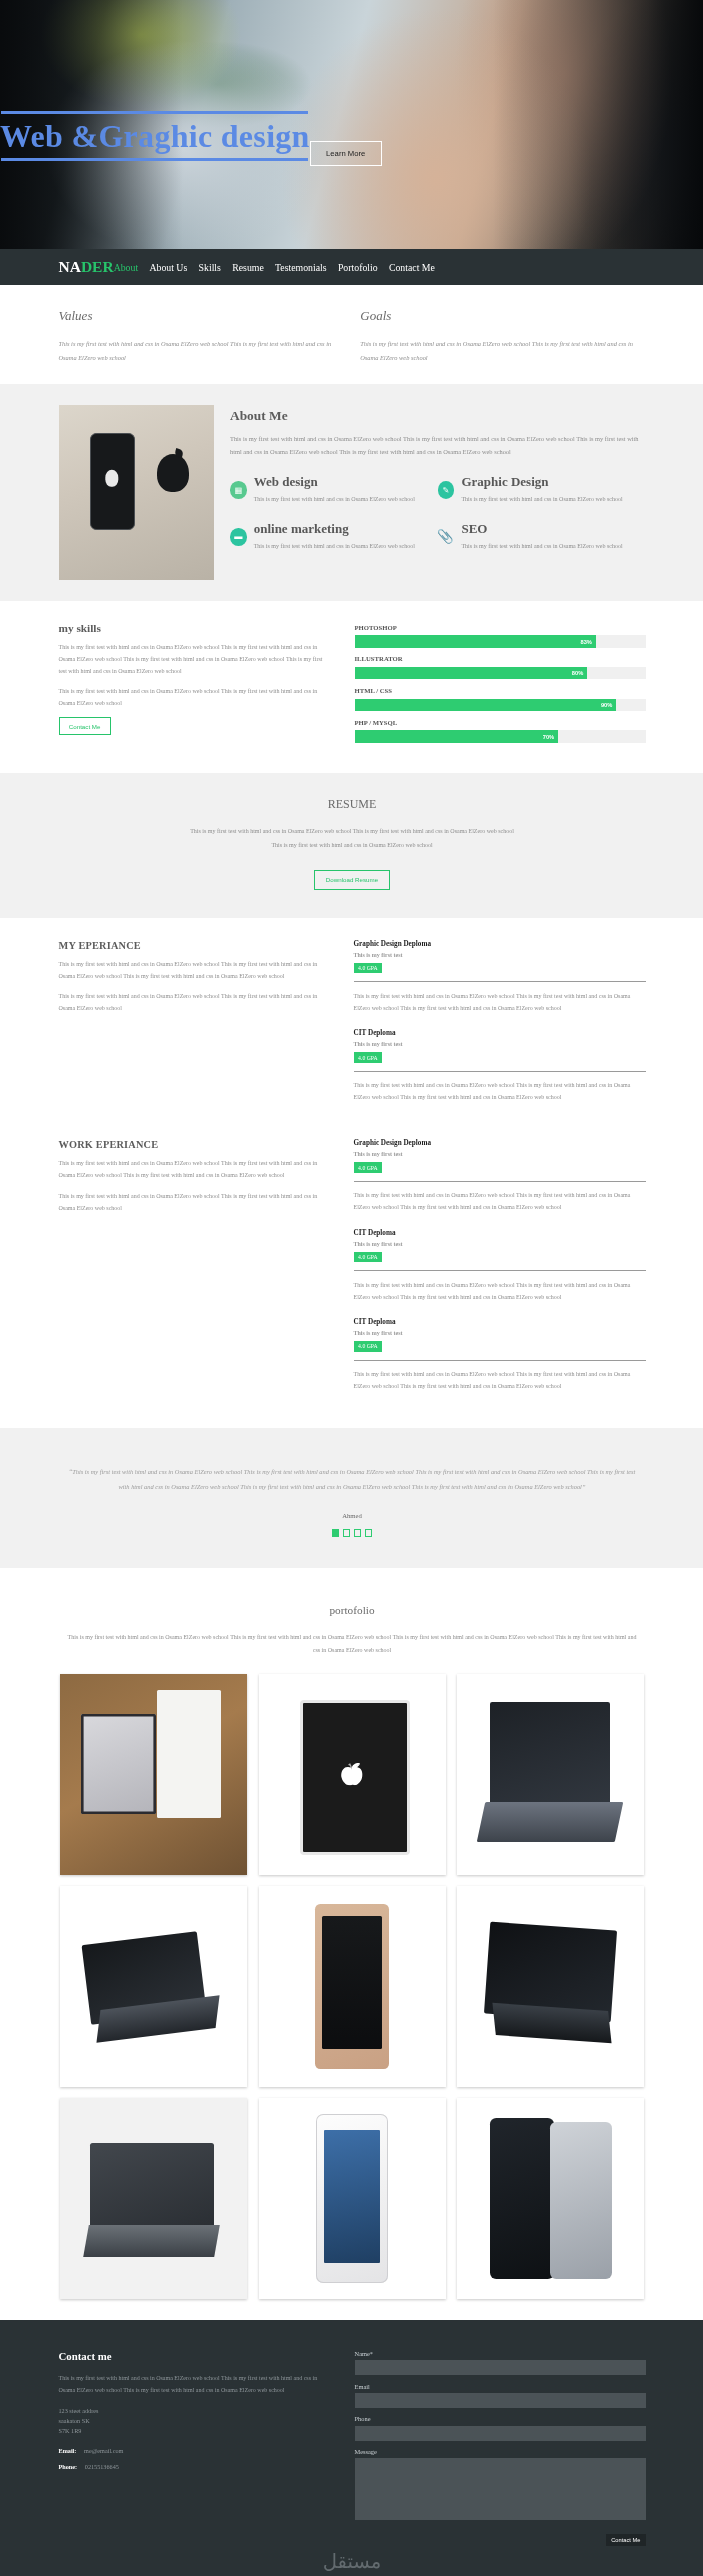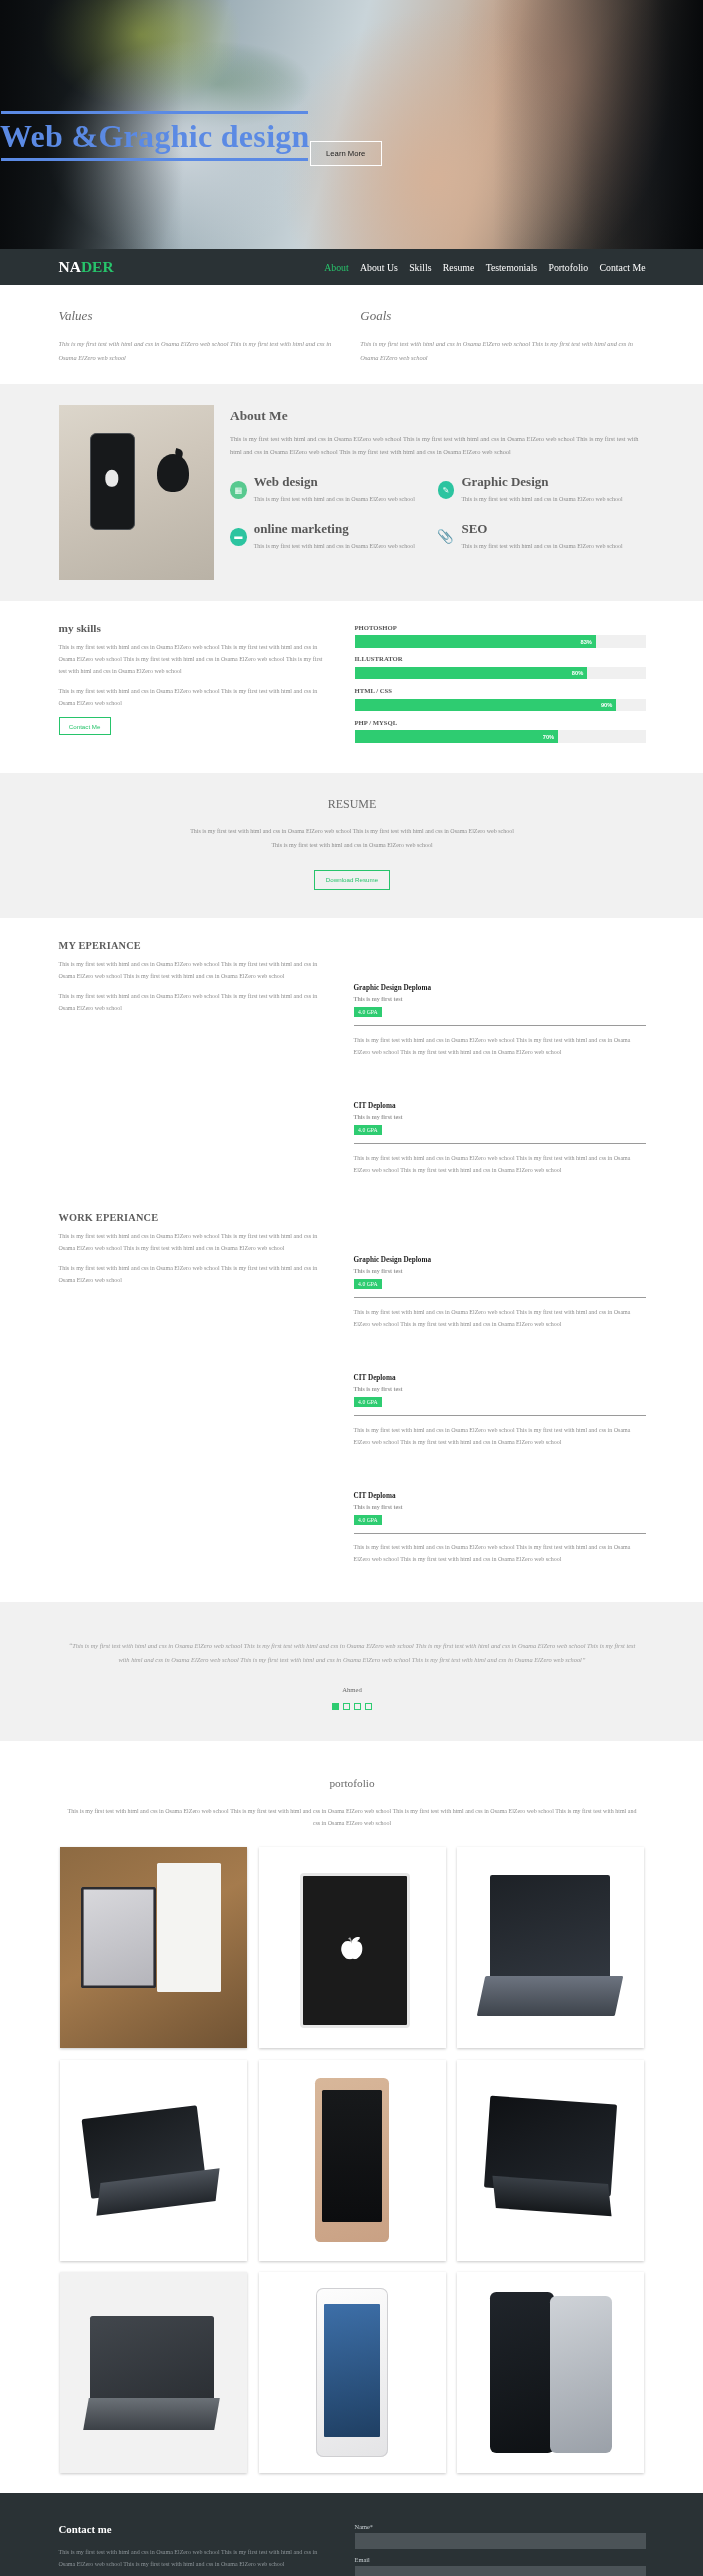--- a/index.html
+++ b/index.html
@@ -64,21 +64,21 @@
     cursor: pointer;
     display: flex; align-items: center; justify-content: center;
   }
 
   
   .nav {
     background: #2a3235;
     height: 36px;
     display: flex; align-items: center;
   }
-  .nav .container { display: flex; align-items: center; justify-content: space-between; }
+  .nav .container { display: flex; align-items: center; }
   .logo { font-size: 15.5px; font-weight: 700; letter-spacing: 0px; }
   .logo .na { color: #ffffff; }
   .logo .der { color: #27c46b; }
   .nav-links { display: flex; align-items: center; gap: 11.3px; list-style: none; }
   .nav-links a {
     color: #ffffff;
     text-decoration: none;
     font-size: 9.8px;
   }
   .nav-links a.active { color: #27c46b; }
@@ -167,21 +167,21 @@
   .resume { text-align: center; }
   .resume h2 { font-size: 12px; color: #6b6b6b; font-weight: 400; margin-bottom: 15.5px; }
   .resume p { font-size: 6px; color: #8e8e8e; margin-bottom: 8.2px; }
 
   
   .two-col { display: flex; gap: 25px; align-items: flex-start; }
   .two-col .left { flex: 0 0 46%; }
   .two-col .left h2 { font-size: 10.3px; font-weight: 700; color: #5c5c5c; margin-bottom: 7.2px; letter-spacing: 0.2px; }
   .two-col .left p { font-size: 6px; line-height: 2.0; color: #8e8e8e; margin-bottom: 8.2px; }
   .two-col .right { flex: 1; }
-  .edu-item { margin-bottom: 15.5px; margin-top: 44px; }
+  .edu-item { margin-bottom: 15.5px; }
   .edu-item h4 { font-size: 7.2px; color: #1e1e1e; font-weight: 700; margin-bottom: 4.1px; }
   .edu-item .sub { font-size: 6px; color: #9a9a9a; font-weight: 700; margin-bottom: 5.2px; }
   .gpa {
     display: inline-block; background: #2ecc71; color: #fff;
     font-size: 5.7px; padding: 2.1px 4.6px; margin-bottom: 6.2px;
   }
   .edu-item hr { border: 0; border-top: 1.5px solid #9a9a9a; margin: 2.1px 0 7.2px; }
   .edu-item p.desc { font-size: 6px; line-height: 2.0; color: #8e8e8e; }
 
   

